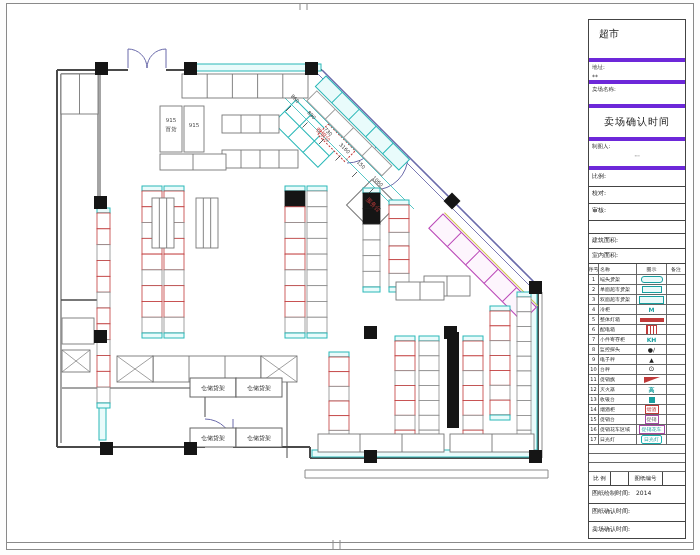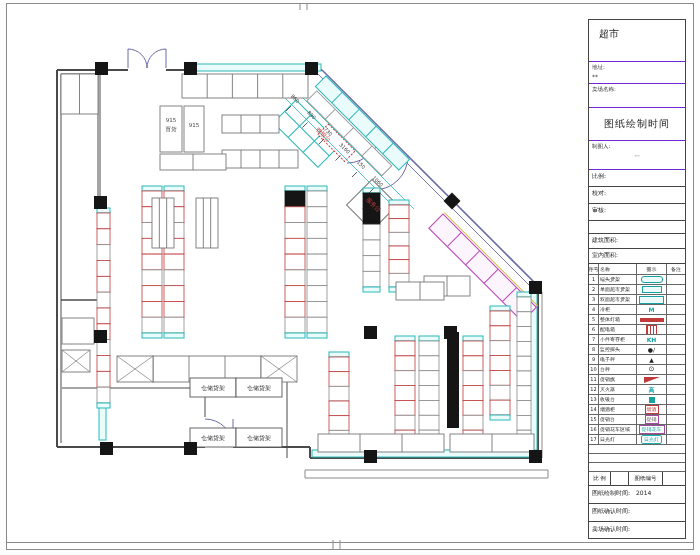--- a/index.html
+++ b/index.html
@@ -3,21 +3,21 @@
 <meta charset="utf-8">
 <style>
   html,body{margin:0;padding:0;background:#fdfdfd;width:700px;height:555px;
     font-family:"DejaVu Sans",sans-serif;position:relative;overflow:hidden;}
   .sheet{position:absolute;left:6px;top:3px;width:686px;height:545px;border:1px solid #8a8a8a;background:#fff;}
   .sheet-inner-bottom{position:absolute;left:0;right:0;bottom:6px;border-top:1px solid #8a8a8a;height:0;}
   #plan{position:absolute;left:0;top:0;}
   
   .tb{position:absolute;left:588px;top:19px;width:96px;height:518px;border:1px solid #444;background:#fff;
       color:#222;font-size:6px;line-height:1.25;}
-  .tb-sec{border-bottom:1px solid #6d28d9;box-sizing:border-box;padding:2px 3px;position:relative;overflow:hidden;}
+  .tb-sec{border-bottom:4px solid #6d28d9;box-sizing:border-box;padding:2px 3px;position:relative;overflow:hidden;}
   .tb-store{height:42px;font-size:10px;padding-top:8px;padding-left:10px;}
   .tb-addr{height:22px;}
   .tb-name{height:24px;}
   .tb-title{height:33px;display:flex;align-items:center;justify-content:center;font-size:10px;letter-spacing:1px;}
   .tb-draft{height:29px;}
   .tb-lab{font-size:5.5px;color:#333;}
   .tb-val{font-size:6px;margin-top:2px;}
   .tb-val.c{text-align:center;}
   .tb-frow{border-bottom:1px solid #444;box-sizing:border-box;padding:2px 3px;font-size:6px;}
   
@@ -416,21 +416,21 @@
 <div class="tb">
   <div class="tb-sec tb-store"><span>超市</span></div>
   <div class="tb-sec tb-addr">
     <div class="tb-lab">地址:</div>
     <div class="tb-val">**</div>
   </div>
   <div class="tb-sec tb-name">
     <div class="tb-lab">卖场名称:</div>
   </div>
   <div class="tb-sec tb-title">
-      <span>图纸绘制时间</span>
+      <span>卖场确认时间</span>
     </div>
   <div class="tb-sec tb-draft">
     <div class="tb-lab">制图人:</div>
     <div class="tb-val c">···</div>
   </div>
   <div id="tb-fields">
       <div class="tb-frow" style="height: 17px;">比例:</div>
       <div class="tb-frow" style="height: 17px;">校对:</div>
       <div class="tb-frow" style="height: 17px;">审核:</div>
       <div class="tb-frow" style="height: 13px;"></div>

